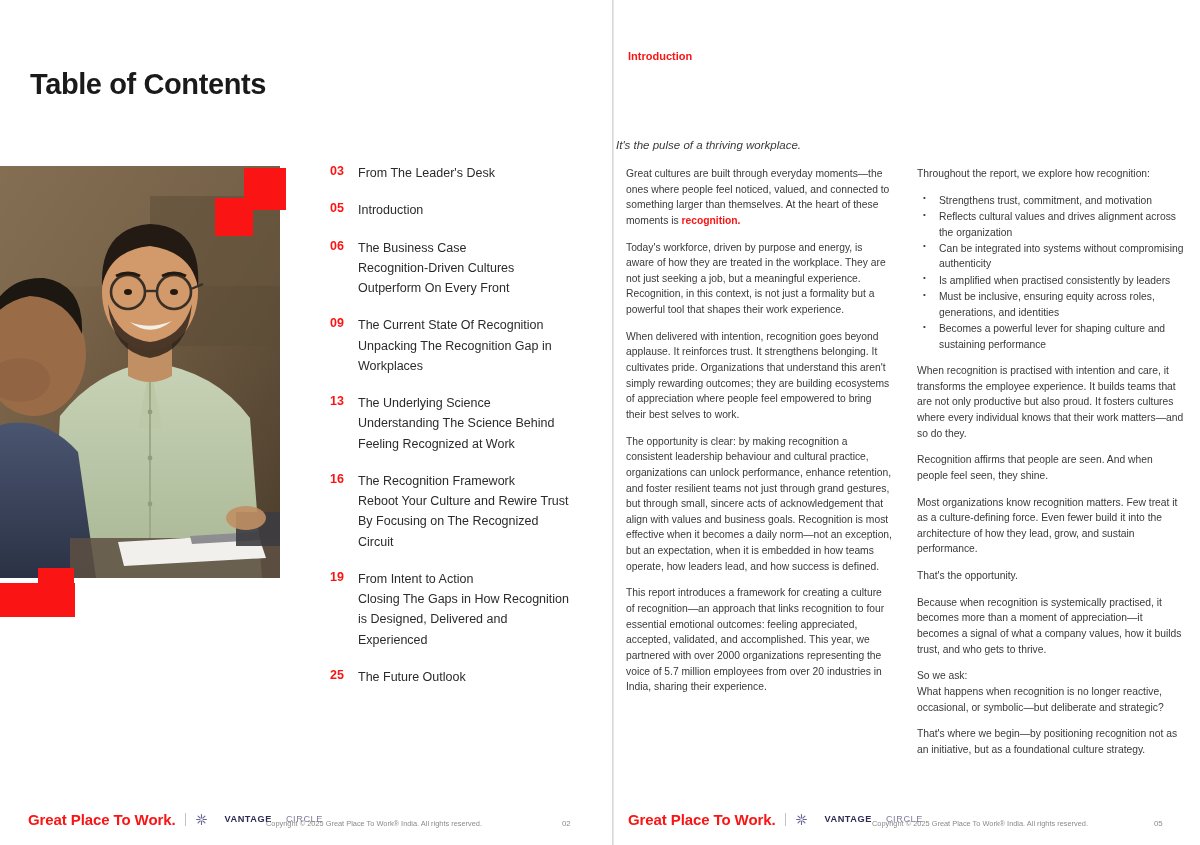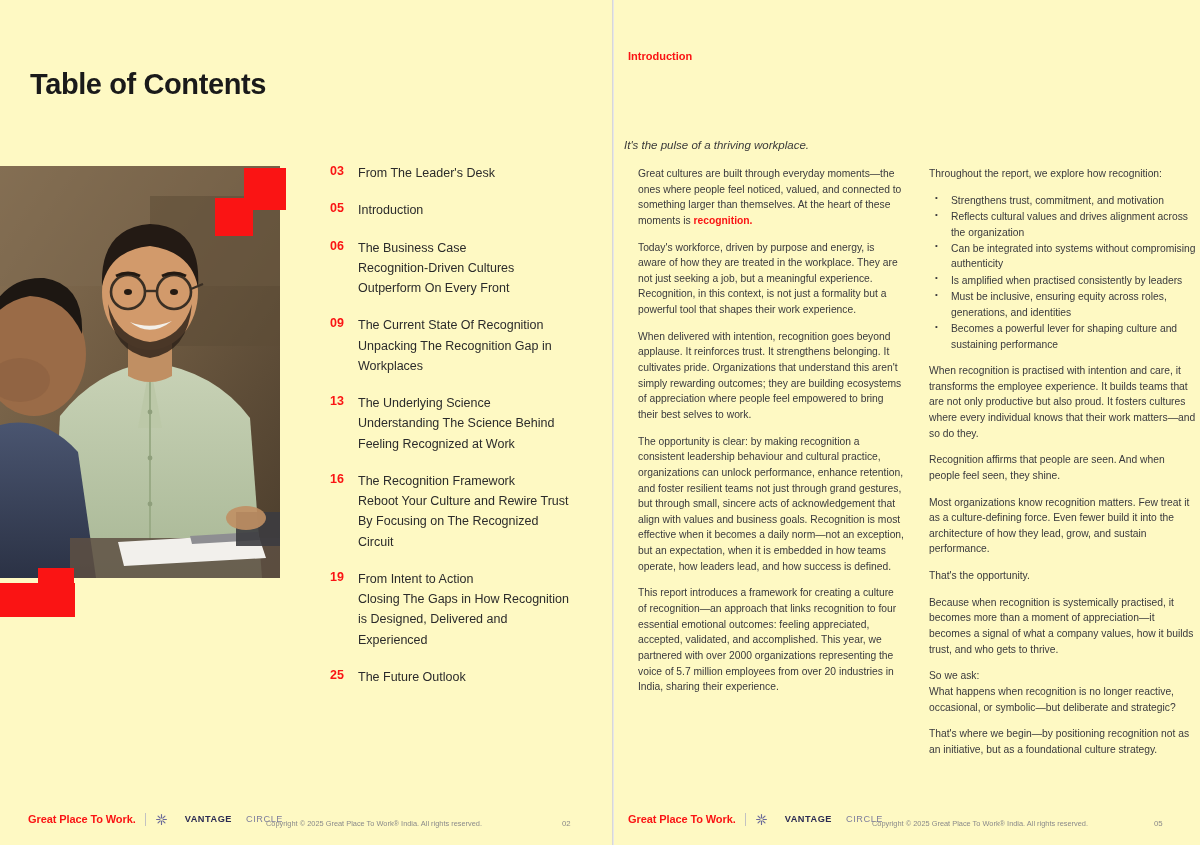--- a/index.html
+++ b/index.html
@@ -4,21 +4,21 @@
 <style>
   * { box-sizing: border-box; margin: 0; padding: 0; }
   html, body {
     width: 1200px; height: 845px;
     background: #d9d9d9;
     font-family: "Liberation Sans", sans-serif;
     overflow: hidden;
   }
   .spread { position: relative; width: 1200px; height: 845px; display: flex; }
 
-  .page { position: relative; background: #fef9c3; height: 845px; overflow: hidden; }
+  .page { position: relative; background: #ffffff; height: 845px; overflow: hidden; }
   .page-left  { width: 612px; }
   .page-right { width: 588px; }
   .gutter { position: absolute; left: 612px; top: 0; width: 2px; height: 845px;
             background: linear-gradient(to right, #cfcfcf, #efefef); z-index: 30; }
 
   
   .toc-title {
     position: absolute; left: 30px; top: 68px;
     font-size: 29px; font-weight: 700; color: #1a1a1a;
     letter-spacing: -0.4px;
@@ -51,46 +51,46 @@
   .eyebrow {
     position: absolute; left: 16px; top: 50px;
     font-size: 11px; font-weight: 700; color: #fa1414;
   }
   .headline {
     position: absolute; left: 14px; top: 66px; width: 560px;
     font-size: 25.5px; font-weight: 700; color: #141414;
     line-height: 1.27; letter-spacing: -0.5px;
   }
   .subhead {
-    position: absolute; left: 12px; top: 139px;
+    position: absolute; left: 4px; top: 139px;
     font-size: 11.5px; font-style: italic; color: #3a3a3a;
   }
 
-  .cols { position: absolute; left: 14px; top: 166px; width: 558px; display: flex; gap: 24px; margin-left: 12px; }
+  .cols { position: absolute; left: 14px; top: 166px; width: 558px; display: flex; gap: 24px; }
   .col { width: 267px; }
   .col p { font-size: 10.3px; line-height: 1.52; color: #39393d; margin-bottom: 11px; }
   .col p.tight { margin-bottom: 11px; }
   .accent { color: #fa1414; font-weight: 700; }
   .redblock { color: #fa1414; font-weight: 400; }
 
   .bullets { list-style: none; margin: 0 0 11px 0; }
   .bullets li {
     font-size: 10.3px; line-height: 1.5; color: #39393d;
     position: relative; padding-left: 22px; margin-bottom: 1px;
   }
   .bullets li::before {
     content: "\2022"; position: absolute; left: 6px; top: -0.5px;
     font-size: 8px; color: #39393d;
   }
 
   
   .footer { position: absolute; bottom: 16px; height: 20px; display: flex; align-items: center; }
   .footer-left  { left: 28px; }
   .gptw {
-    font-size: 11px; font-weight: 700; color: #fa1414; letter-spacing: -0.1px; white-space: nowrap;
+    font-size: 15px; font-weight: 700; color: #fa1414; letter-spacing: -0.1px; white-space: nowrap;
   }
   .divider { width: 1px; height: 13px; background: #c2c2c2; margin: 0 9px; }
   .vc { display: flex; align-items: center; gap: 14px; }
   .vc-mark { width: 13px; height: 13px; margin-right: 3px; }
   .vc-name { font-size: 9.2px; font-weight: 700; color: #2a2a52; letter-spacing: 0.55px; }
   .vc-name2 { font-size: 9.2px; font-weight: 400; color: #7d7d9c; letter-spacing: 0.55px; }
   .copy { position: absolute; bottom: 17px; font-size: 7.4px; color: #8a8a8a; white-space: nowrap; }
   .pageno { position: absolute; bottom: 17px; font-size: 7.8px; color: #8a8a8a; }
 </style>
 </head>

